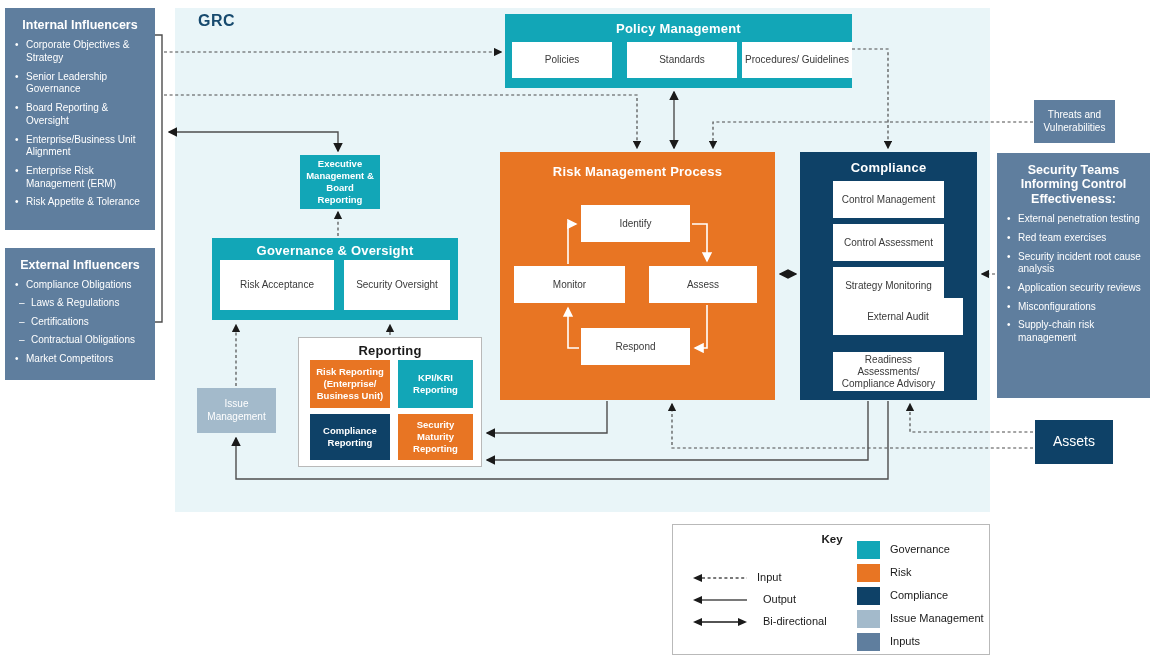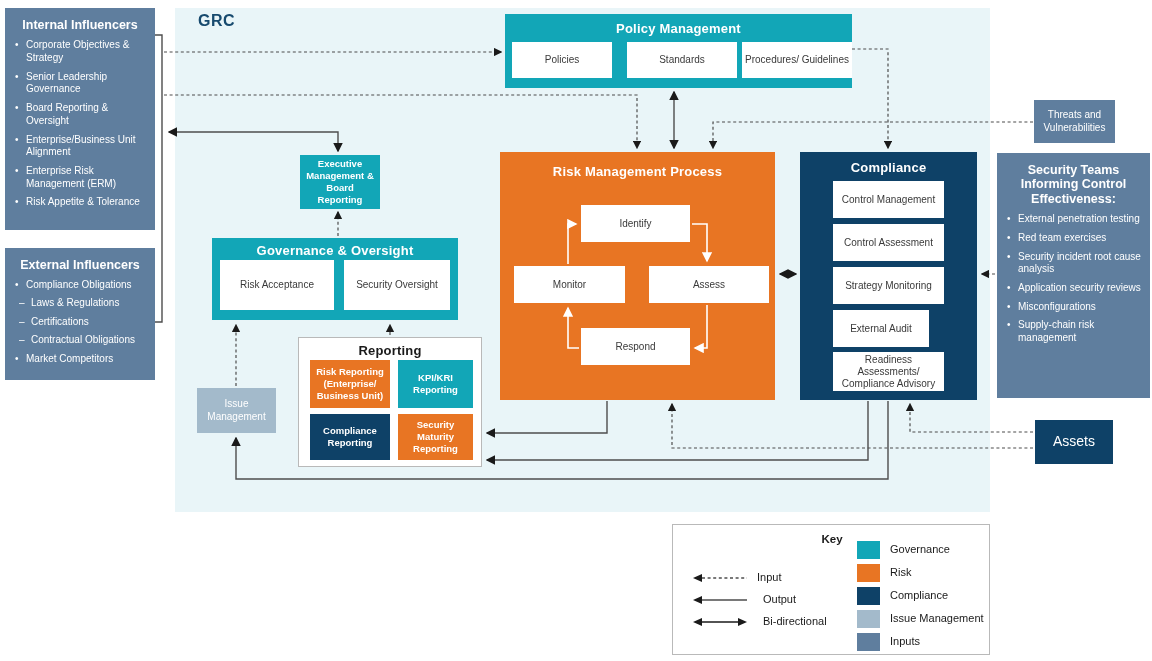--- a/index.html
+++ b/index.html
@@ -86,30 +86,30 @@
     <div class="hdr" style="margin-top:5px;">Governance &amp; Oversight</div>
   </div>
   <div class="wbox" style="left:220px; top:260px; width:114px; height:50px;">Risk Acceptance</div>
   <div class="wbox" style="left:344px; top:260px; width:106px; height:50px;">Security Oversight</div>
 
   <div class="abs orange" style="left:500px; top:152px; width:275px; height:248px;">
     <div class="hdr" style="margin-top:12px;">Risk Management Process</div>
   </div>
   <div class="wbox" style="left:581px; top:205px; width:109px; height:37px;">Identify</div>
   <div class="wbox" style="left:514px; top:266px; width:111px; height:37px;">Monitor</div>
-  <div class="wbox" style="left:649px; top:266px; width:120px; height:37px;">Assess</div>
+  <div class="wbox" style="left:649px; top:266px; width:108px; height:37px;">Assess</div>
   <div class="wbox" style="left:581px; top:328px; width:109px; height:37px;">Respond</div>
 
   <div class="abs navy" style="left:800px; top:152px; width:177px; height:248px;">
     <div class="hdr" style="margin-top:8px;">Compliance</div>
   </div>
   <div class="wbox" style="left:833px; top:181px; width:111px; height:37px;">Control Management</div>
   <div class="wbox" style="left:833px; top:224px; width:111px; height:37px;">Control Assessment</div>
   <div class="wbox" style="left:833px; top:267px; width:111px; height:37px;">Strategy Monitoring</div>
-  <div class="wbox" style="left:833px; top:310px; width:96px; height:37px;">External Audit</div>
+  <div class="wbox" style="left:833px; top:298px; width:130px; height:37px;">External Audit</div>
   <div class="wbox" style="left:833px; top:352px; width:111px; height:39px;">Readiness Assessments/ Compliance Advisory</div>
 
   <div class="abs outline" style="left:298px; top:337px; width:184px; height:130px;">
     <div class="rep-title">Reporting</div>
   </div>
   <div class="cbox orange" style="left:310px; top:360px; width:80px; height:48px;">Risk Reporting (Enterprise/ Business Unit)</div>
   <div class="cbox teal" style="left:398px; top:360px; width:75px; height:48px;">KPI/KRI Reporting</div>
   <div class="cbox navy" style="left:310px; top:414px; width:80px; height:46px;">Compliance Reporting</div>
   <div class="cbox orange" style="left:398px; top:414px; width:75px; height:46px;">Security Maturity Reporting</div>
 

